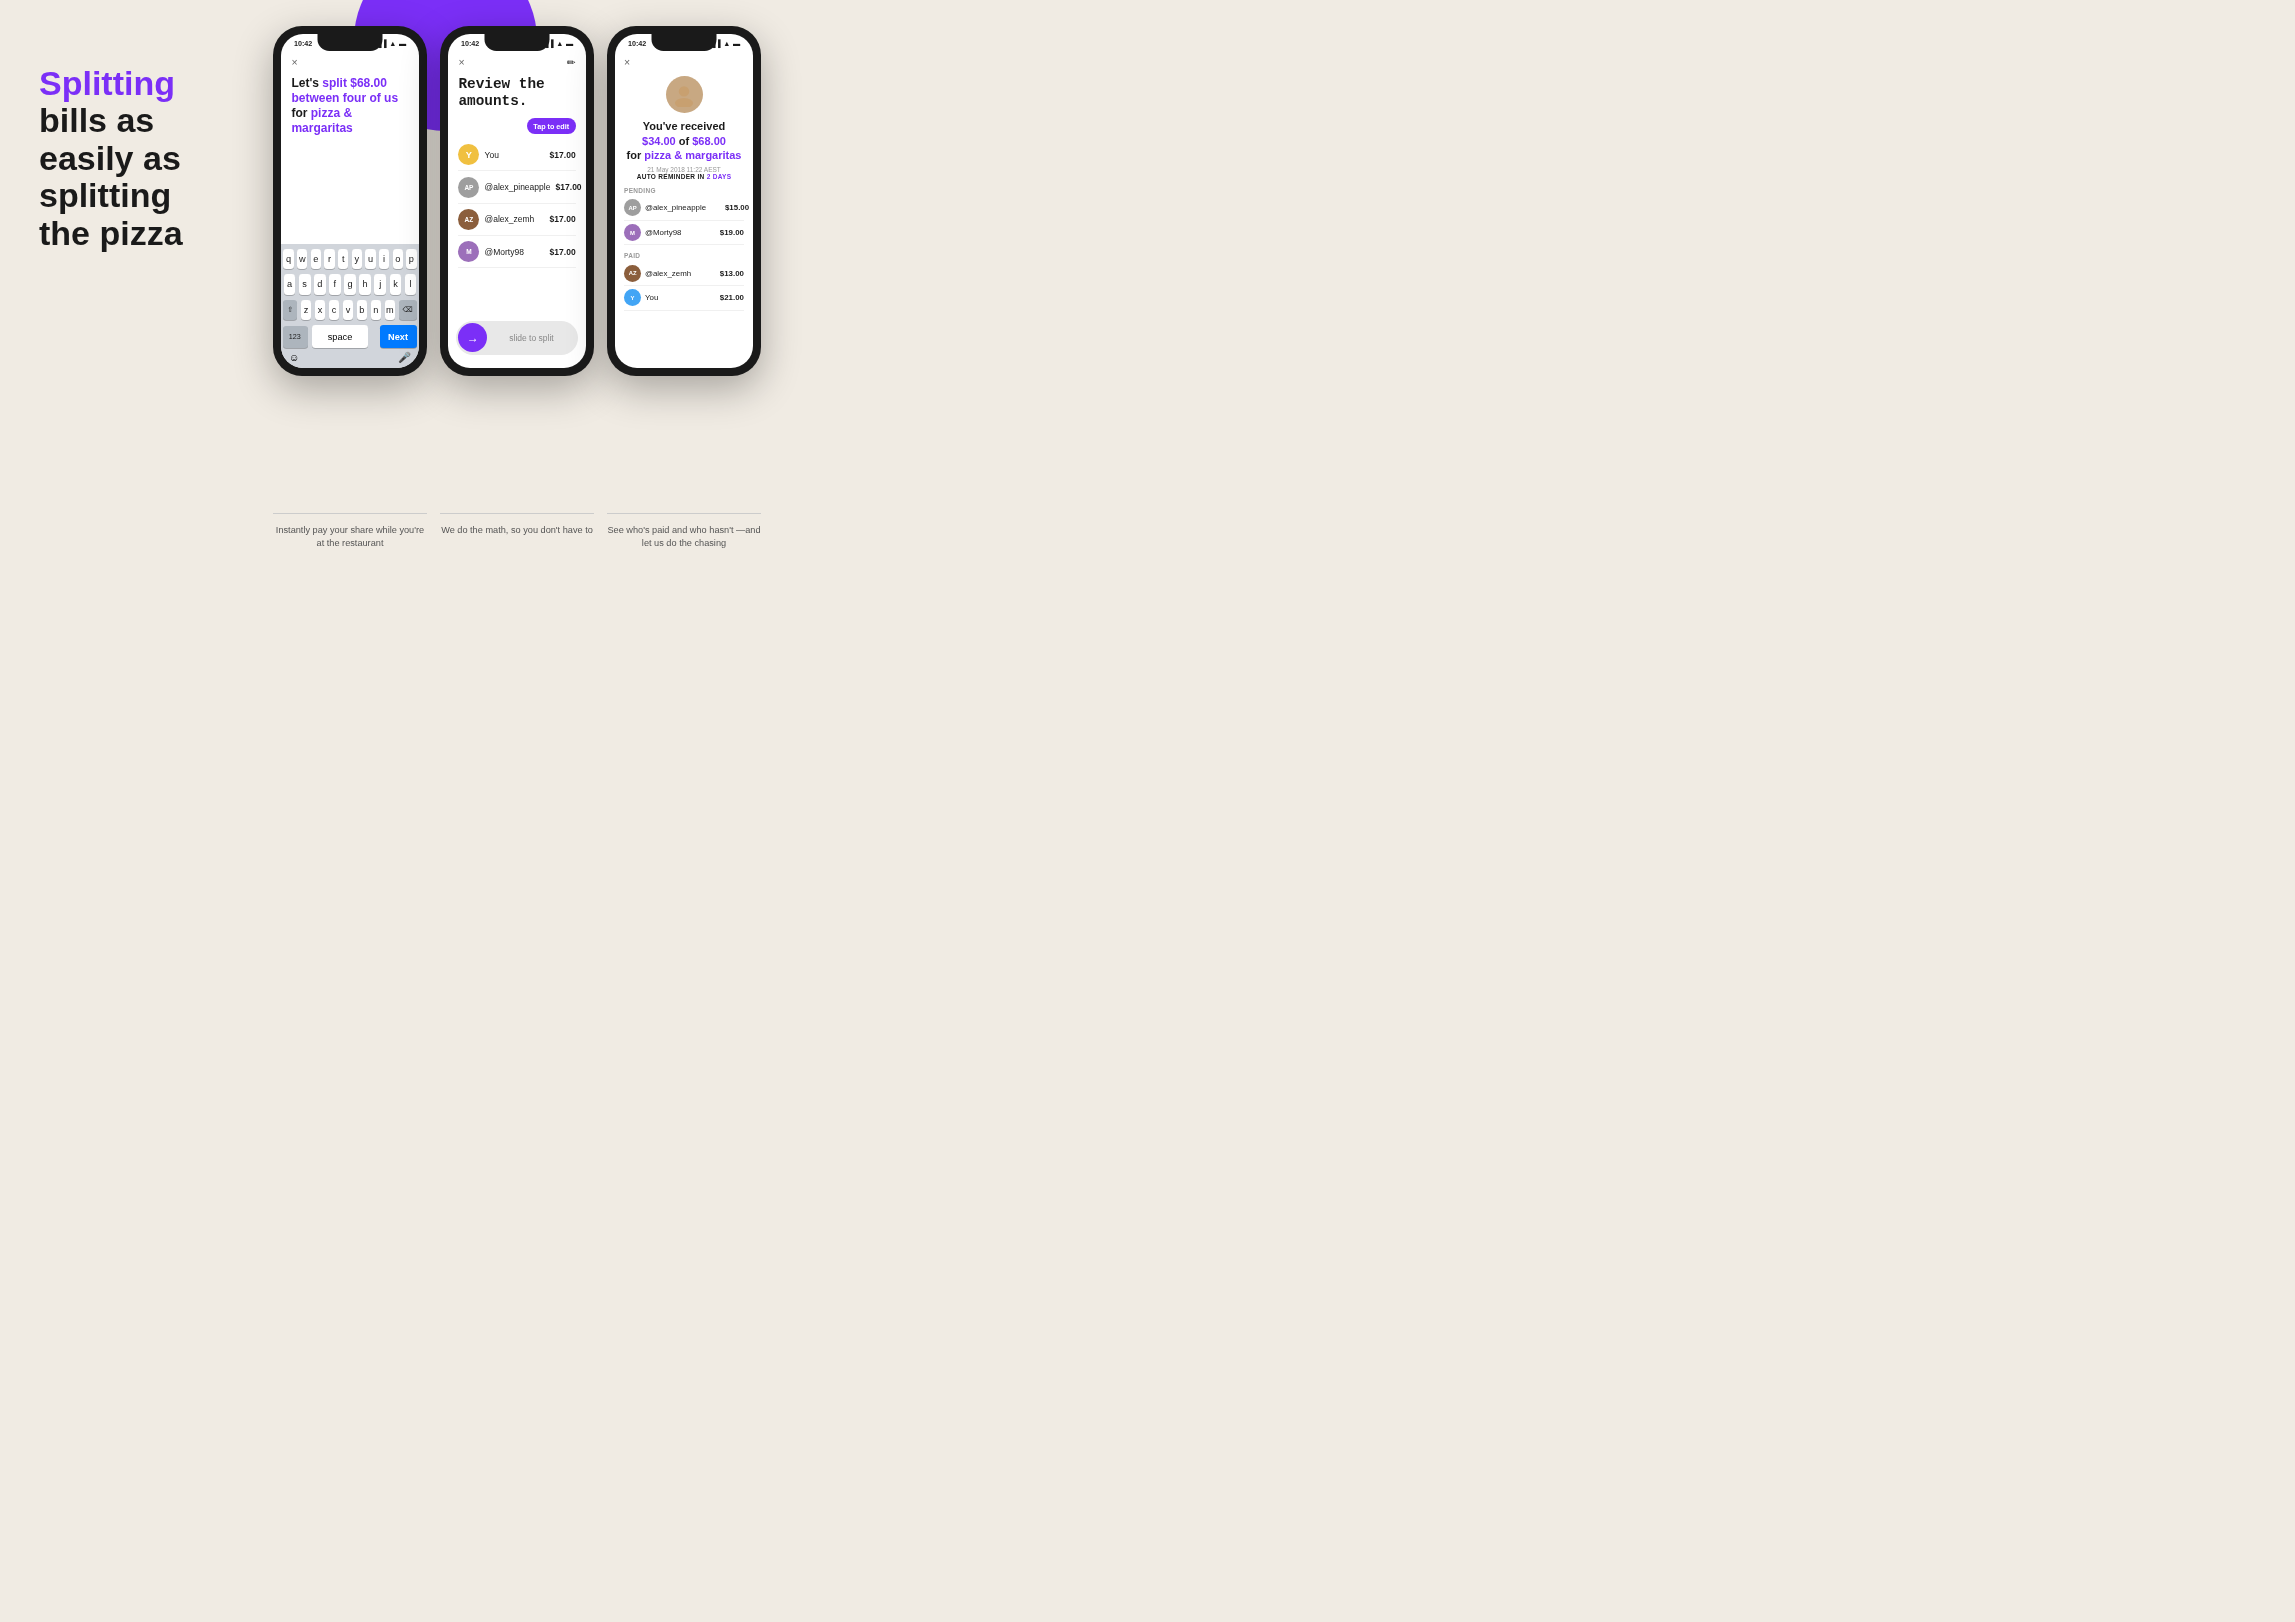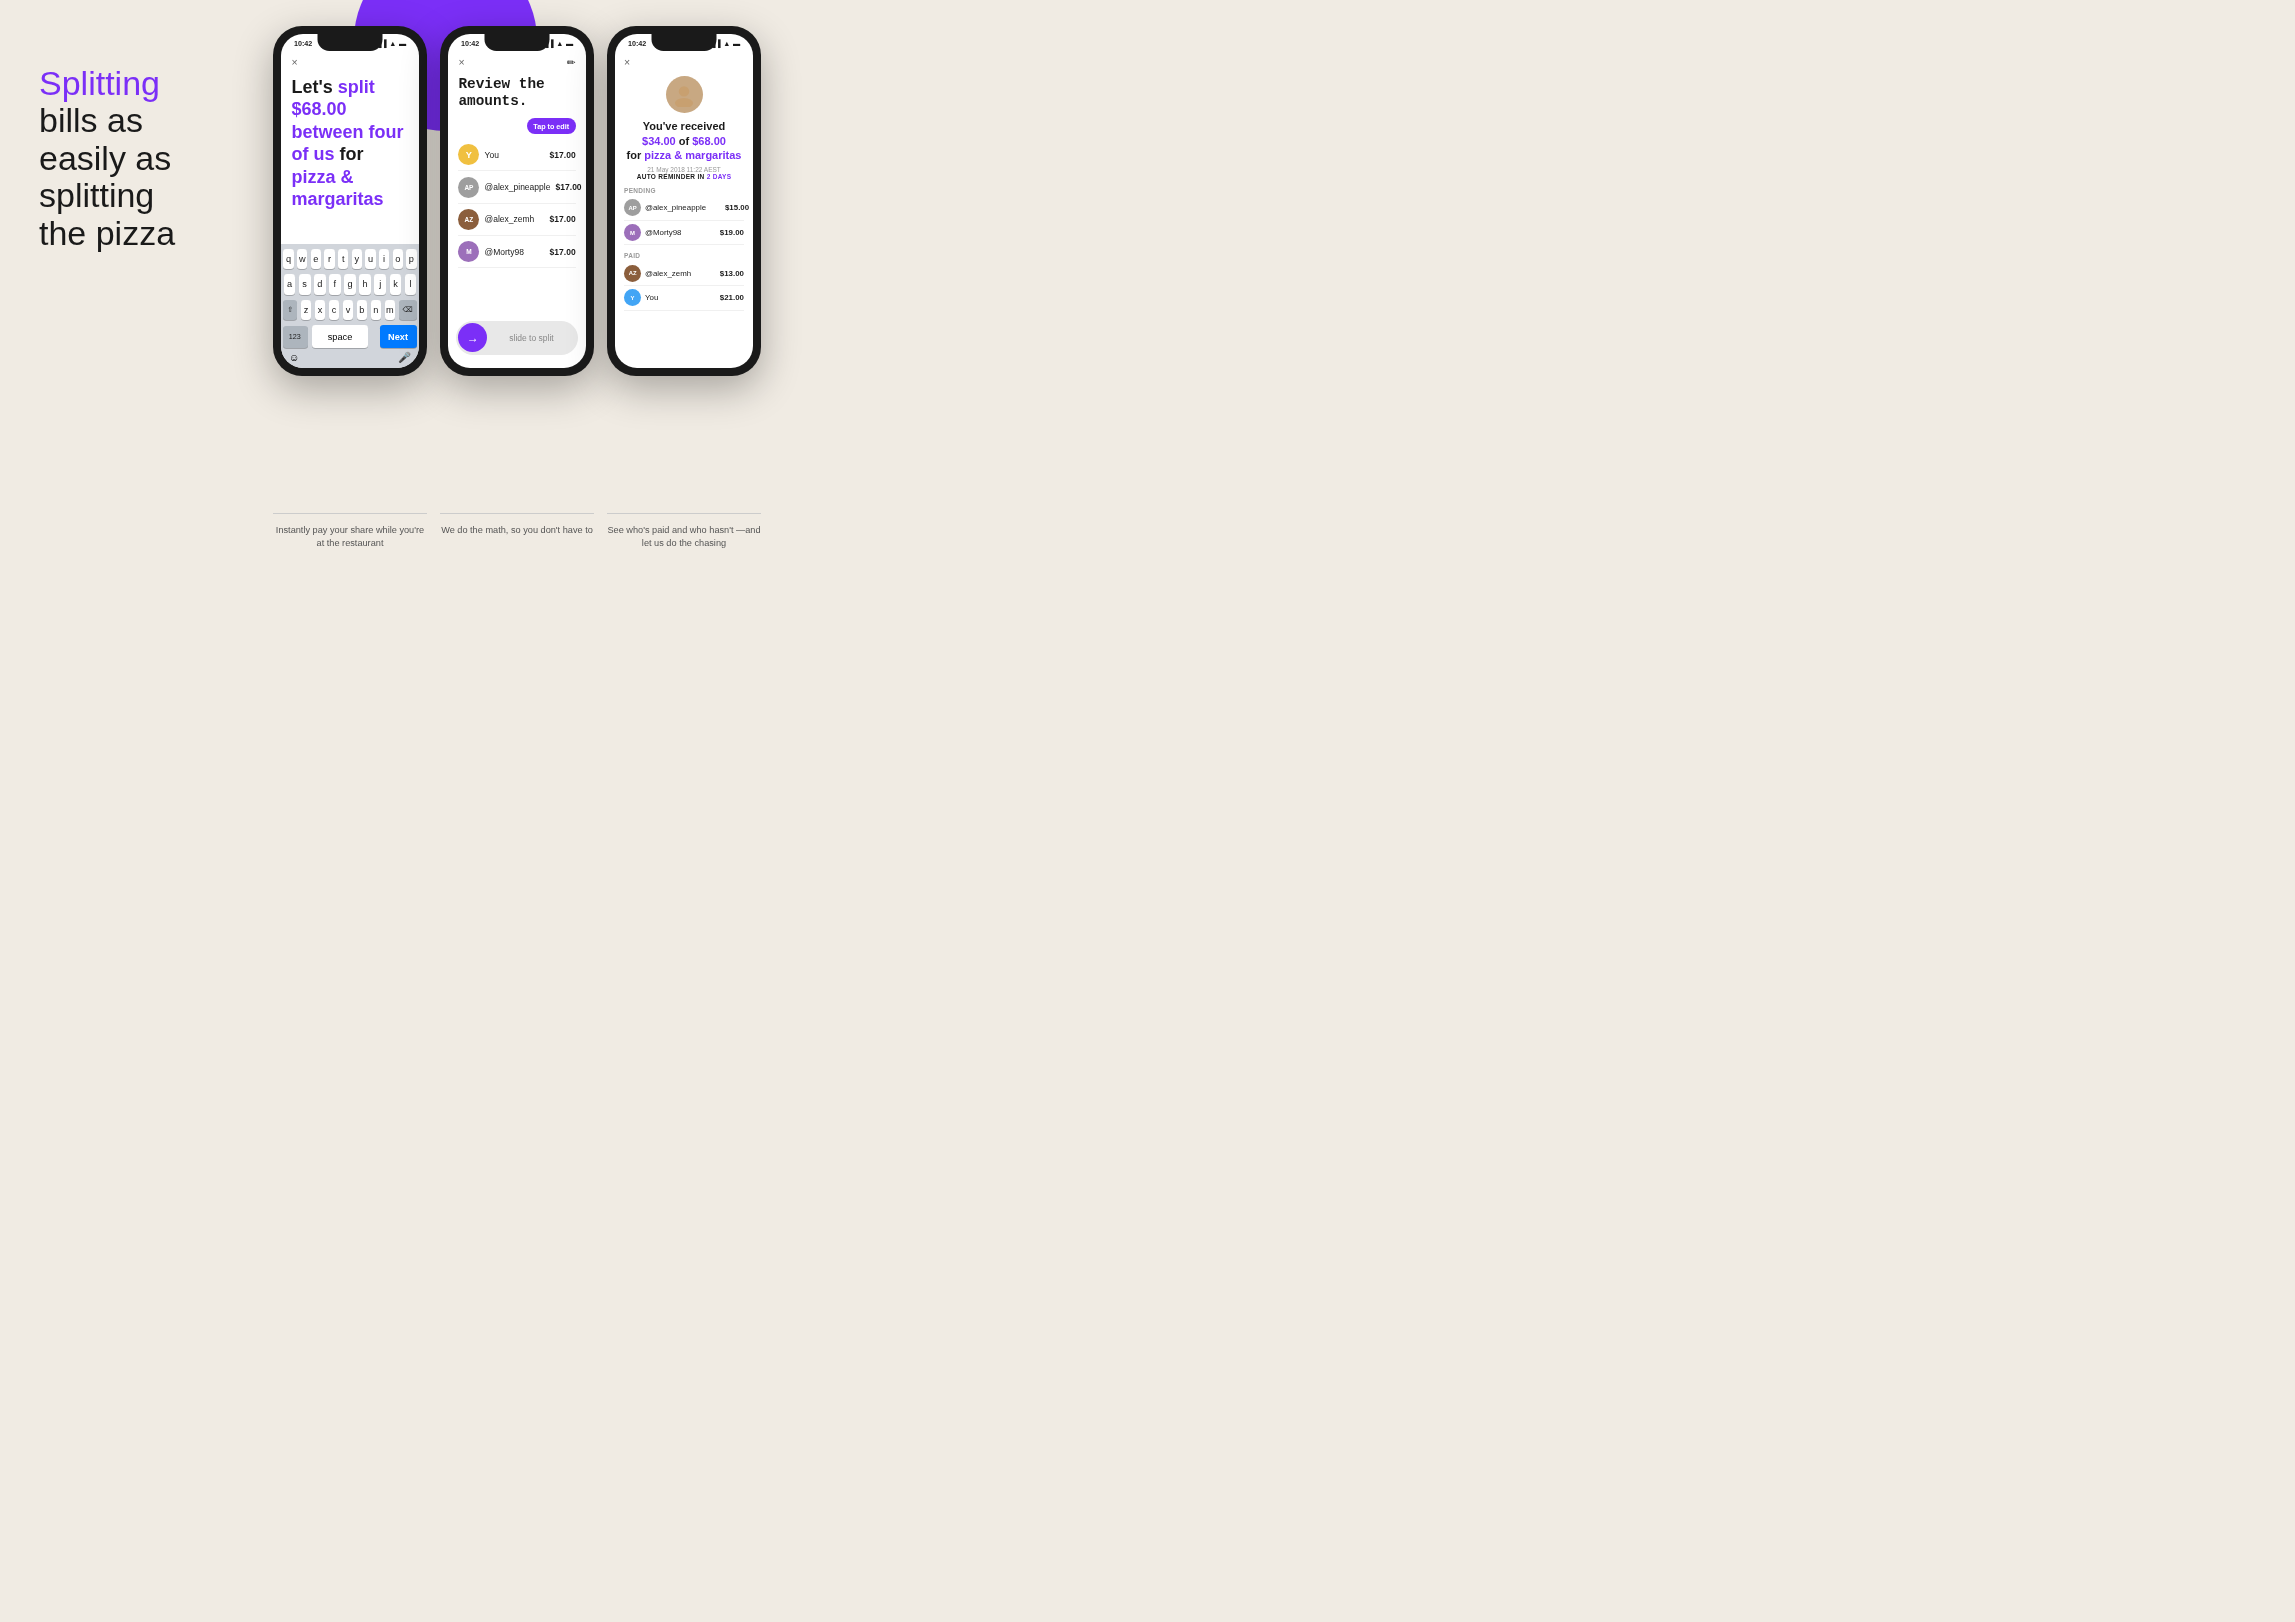--- a/index.html
+++ b/index.html
@@ -27,21 +27,21 @@
     
     .hero-text {
       position: absolute;
       top: 65px;
       left: 39px;
       width: 183px;
     }
 
     .hero-text h1 {
       font-size: 34px;
-      font-weight: 400;
+      font-weight: 700;
       line-height: 1.1;
       color: #1a1a1a;
     }
 
     .hero-text h1 .purple {
       color: #7b2ff7;
     }
 
     
     .phones-container {
@@ -114,21 +114,21 @@
       margin-bottom: 7.9px;
     }
 
     .close-btn {
       font-size: 10.5px;
       color: #666;
       cursor: pointer;
     }
 
     .phone1-message {
-      font-size: 18px;
+      font-size: 12px;
       font-weight: 700;
       line-height: 1.25;
       color: #1a1a1a;
       margin-bottom: 22px;
     }
 
     .phone1-message .purple { color: #7b2ff7; }
 
     
     .keyboard {

